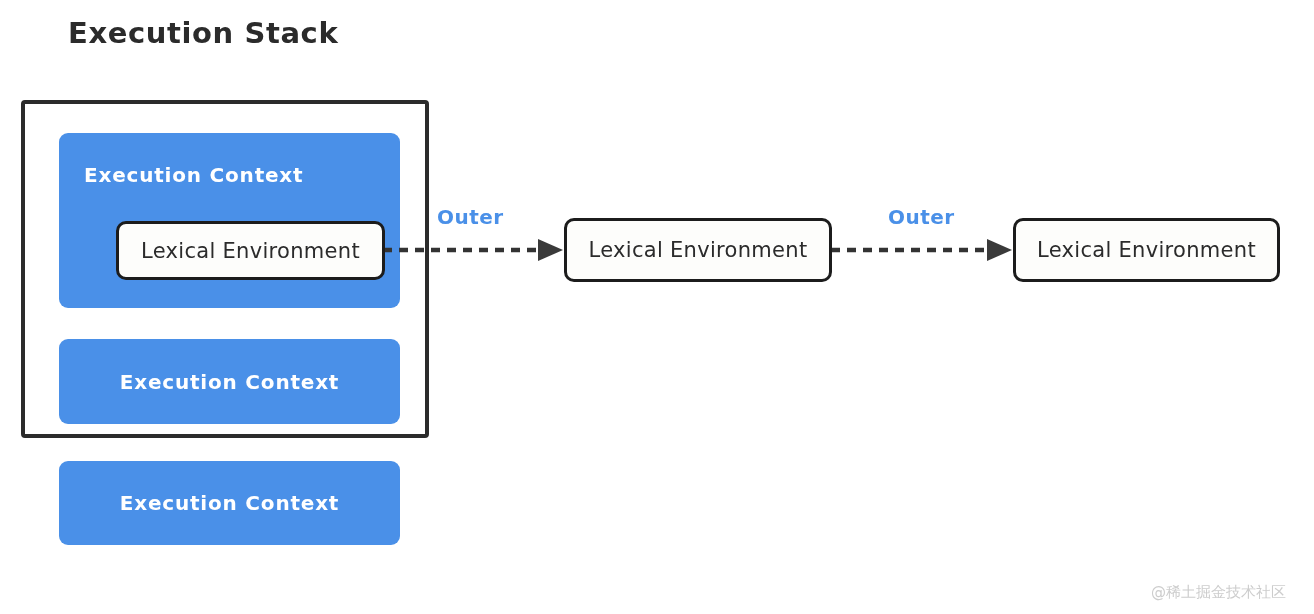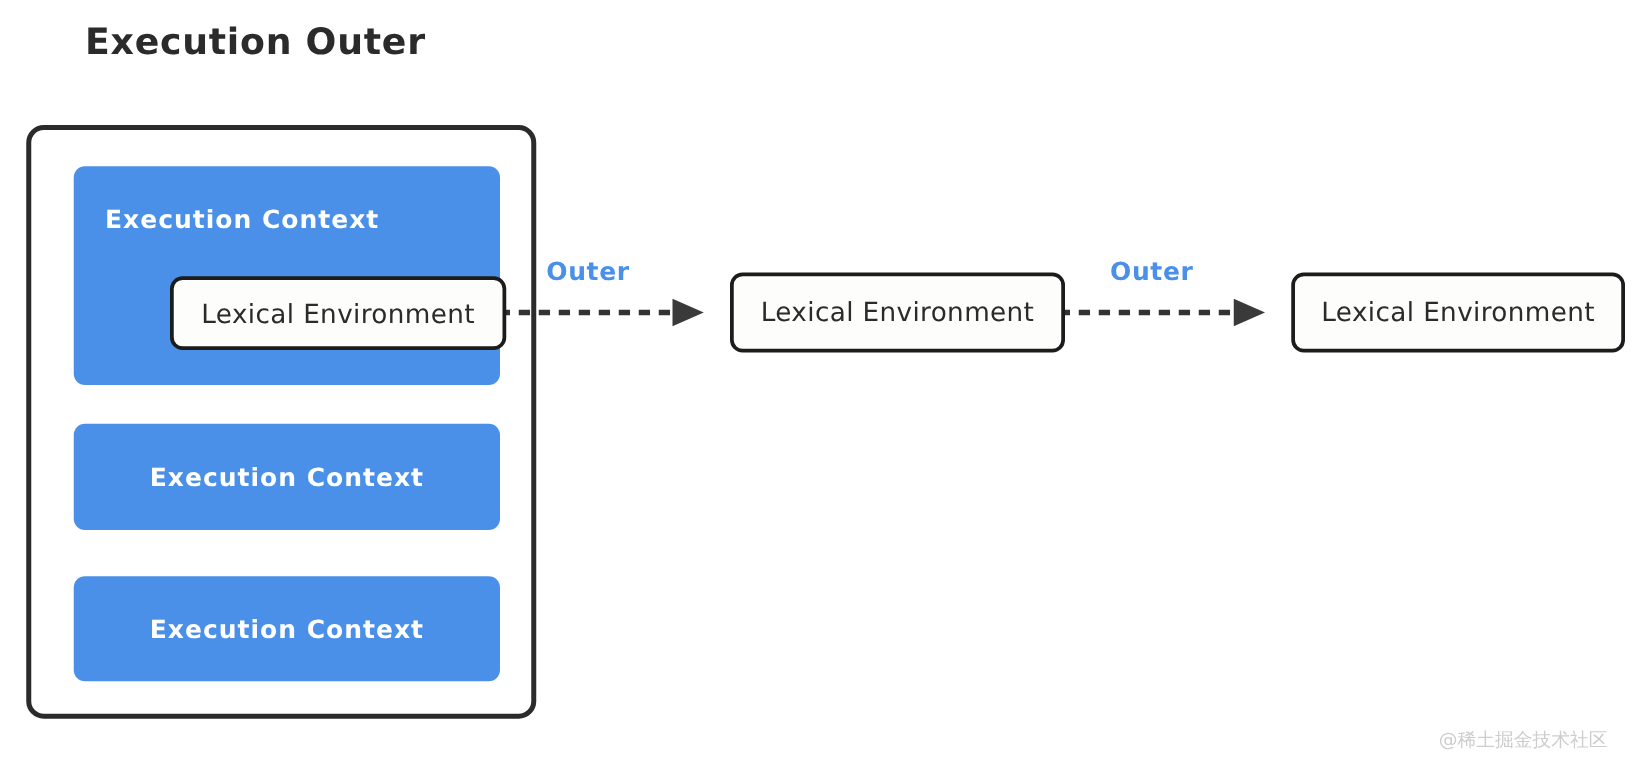--- a/index.html
+++ b/index.html
@@ -30,24 +30,24 @@
     letter-spacing: 0.6px;
     white-space: nowrap;
   }
 
   
   .stack-container {
     position: absolute;
     left: 21px;
     top: 100px;
     width: 408px;
-    height: 475px;
+    height: 338px;
     box-sizing: border-box;
     border: 4px solid #2b2b2b;
-    border-radius: 14px;
+    border-radius: 4px;
     background: #ffffff;
   }
 
   
   .exec-context {
     position: absolute;
     background: #4a90e8;
     border-radius: 9px;
     box-sizing: border-box;
   }
@@ -97,21 +97,20 @@
   .lex-env {
     position: absolute;
     box-sizing: border-box;
     background: #fdfdfb;
     border: 3px solid #1c1c1c;
     border-radius: 10px;
     display: flex;
     align-items: center;
     justify-content: center;
     z-index: 5;
-    margin-left: 20px;
   }
   .lex-env-label {
     font-family: "DejaVu Sans", sans-serif;
     font-size: 21px;
     font-weight: normal;
     color: #2b2b2b;
     letter-spacing: 0.3px;
     white-space: nowrap;
   }
   .lex-env-1 {
@@ -182,21 +181,21 @@
     font-size: 15px;
     color: #cdcdcd;
     white-space: nowrap;
   }
 </style>
 </head>
 <body>
 
 <div id="canvas">
 
-  <div class="diagram-title">Execution Outer</div>
+  <div class="diagram-title">Execution Stack</div>
 
   <div class="stack-container">
 
     <div class="exec-context exec-ctx-1">
       <div class="ctx-label ctx-label-top">Execution Context</div>
     </div>
 
     <div class="exec-context exec-ctx-2">
       <div class="ctx-label ctx-label-center">Execution Context</div>
     </div>

